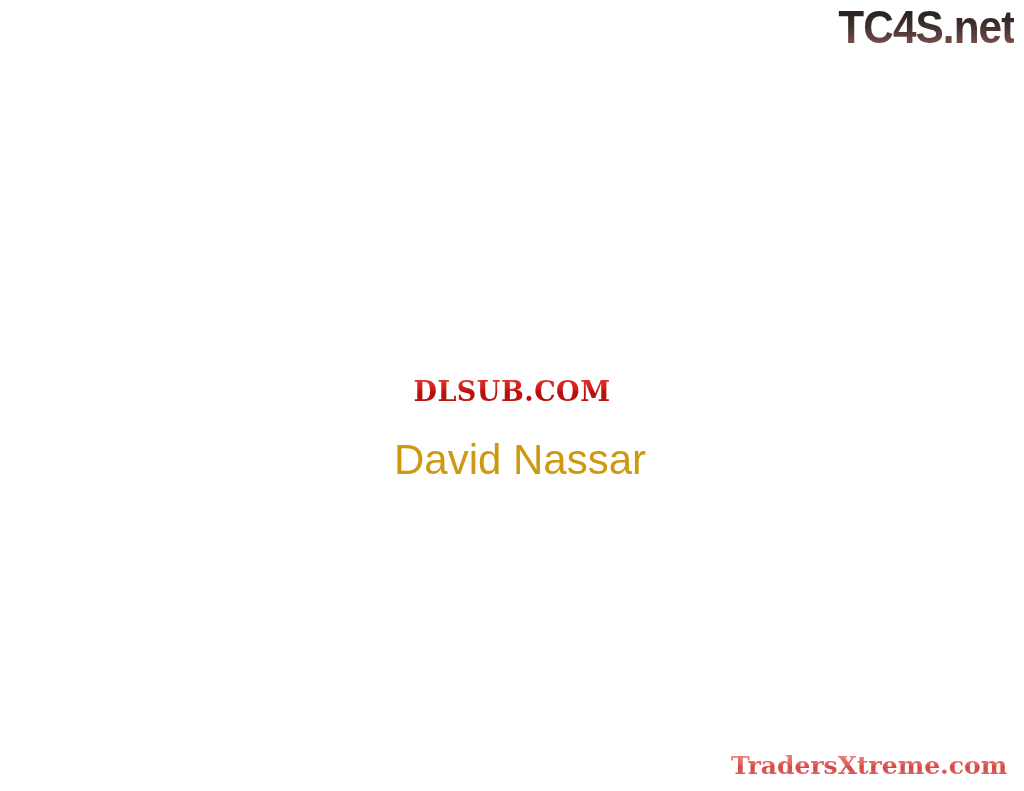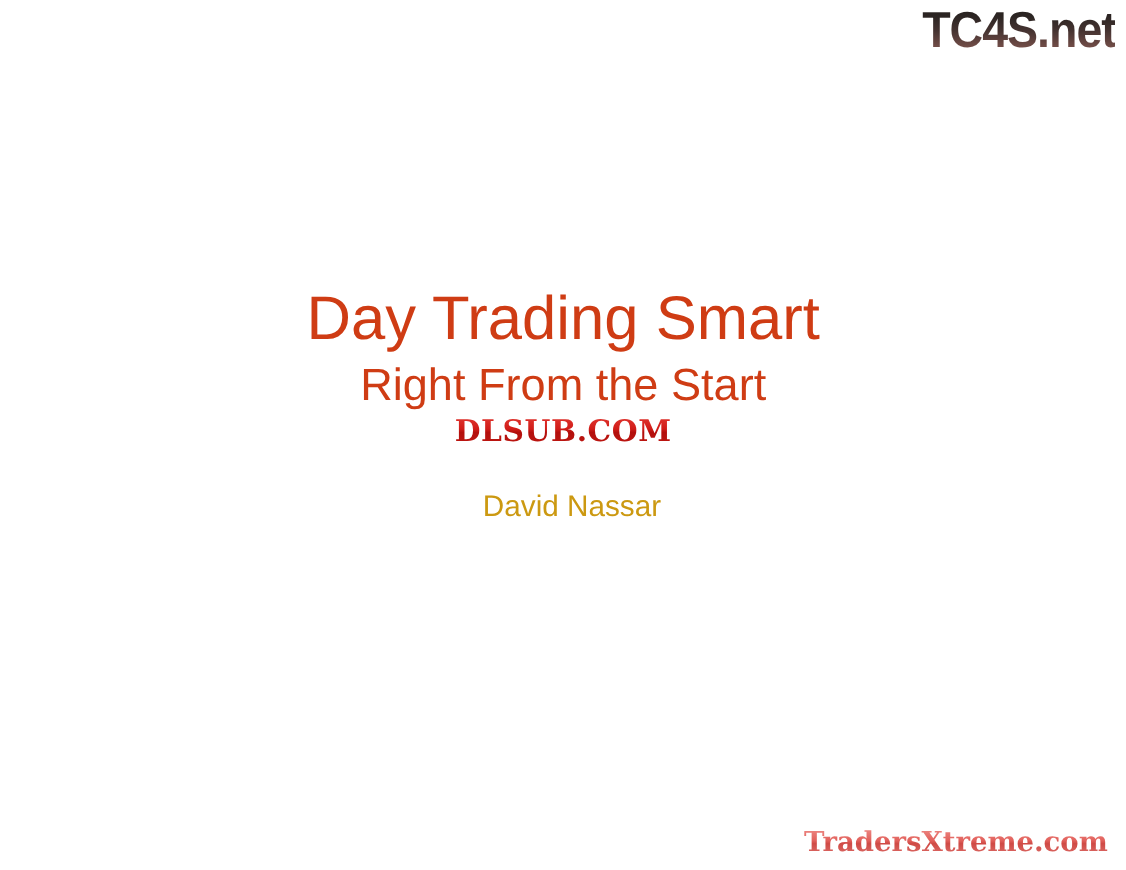--- a/index.html
+++ b/index.html
@@ -72,21 +72,21 @@
     padding-top: 7px;
     white-space: nowrap;
   }
 
   #slide-author {
     position: absolute;
     left: 16px;
     right: 0;
     top: 437px;
     text-align: center;
-    font-size: 27px;
+    font-size: 42px;
     line-height: 46px;
     font-weight: normal;
     color: #cc9911;
     white-space: nowrap;
   }
 
   
   #dlsub-watermark {
     position: absolute;
     left: 50%;
@@ -110,24 +110,20 @@
   }
   #tradersxtreme-watermark svg { display: block; width: 302px; height: 34px; }
 </style>
 </head>
 <body>
 
 <div id="slide">
 
   <div id="tc4s-logo">TC4S.net</div>
 
-  <div id="title-block">
-    <div id="slide-title">Day Trading Smart</div>
-    <div id="slide-subtitle">Right From the Start</div>
-  </div>
 
   <div id="dlsub-watermark">
     <svg viewBox="0 0 292 32" xmlns="http://www.w3.org/2000/svg" aria-hidden="true">
       <defs>
         <linearGradient id="dlsubGrad" x1="0" y1="0" x2="0" y2="1">
           <stop offset="0%" stop-color="#e23a33"></stop>
           <stop offset="42%" stop-color="#d11c18"></stop>
           <stop offset="52%" stop-color="#b30f0c"></stop>
           <stop offset="100%" stop-color="#c21a14"></stop>
         </linearGradient>

